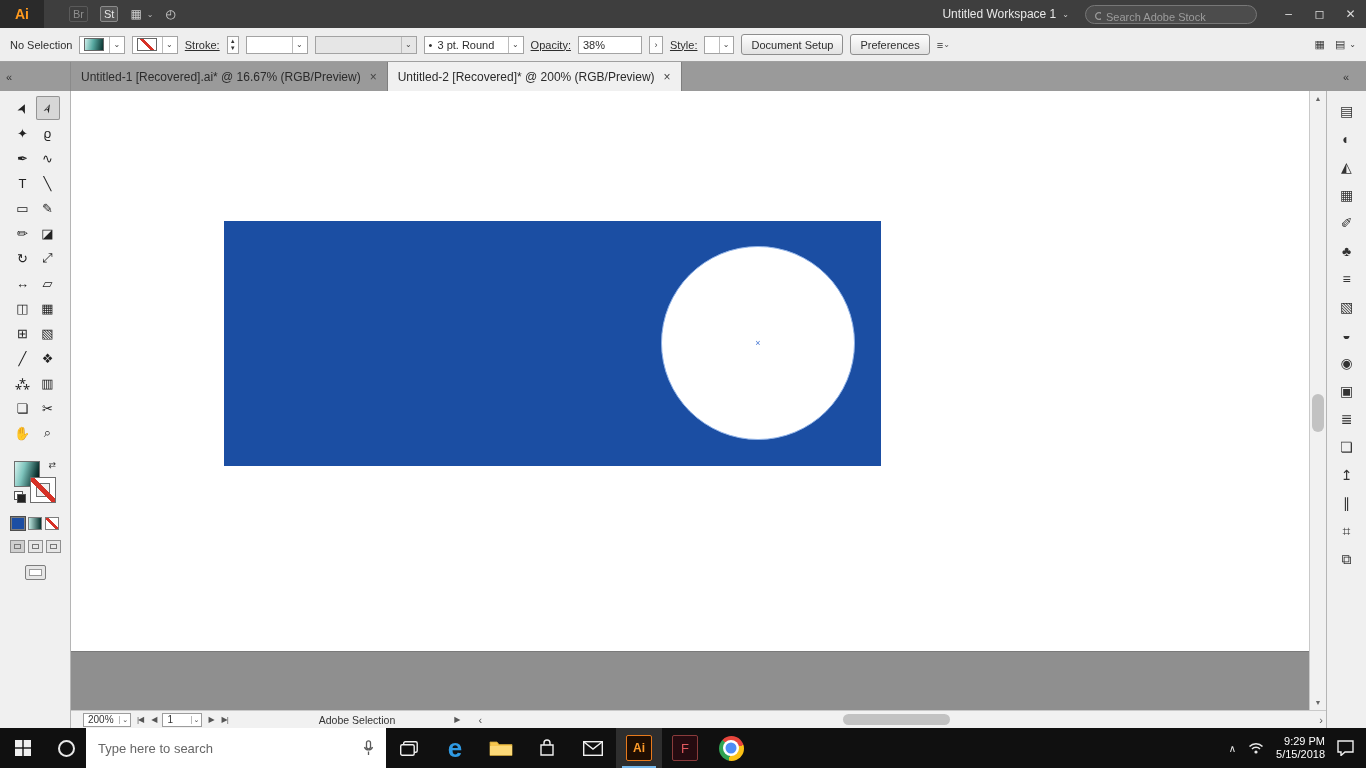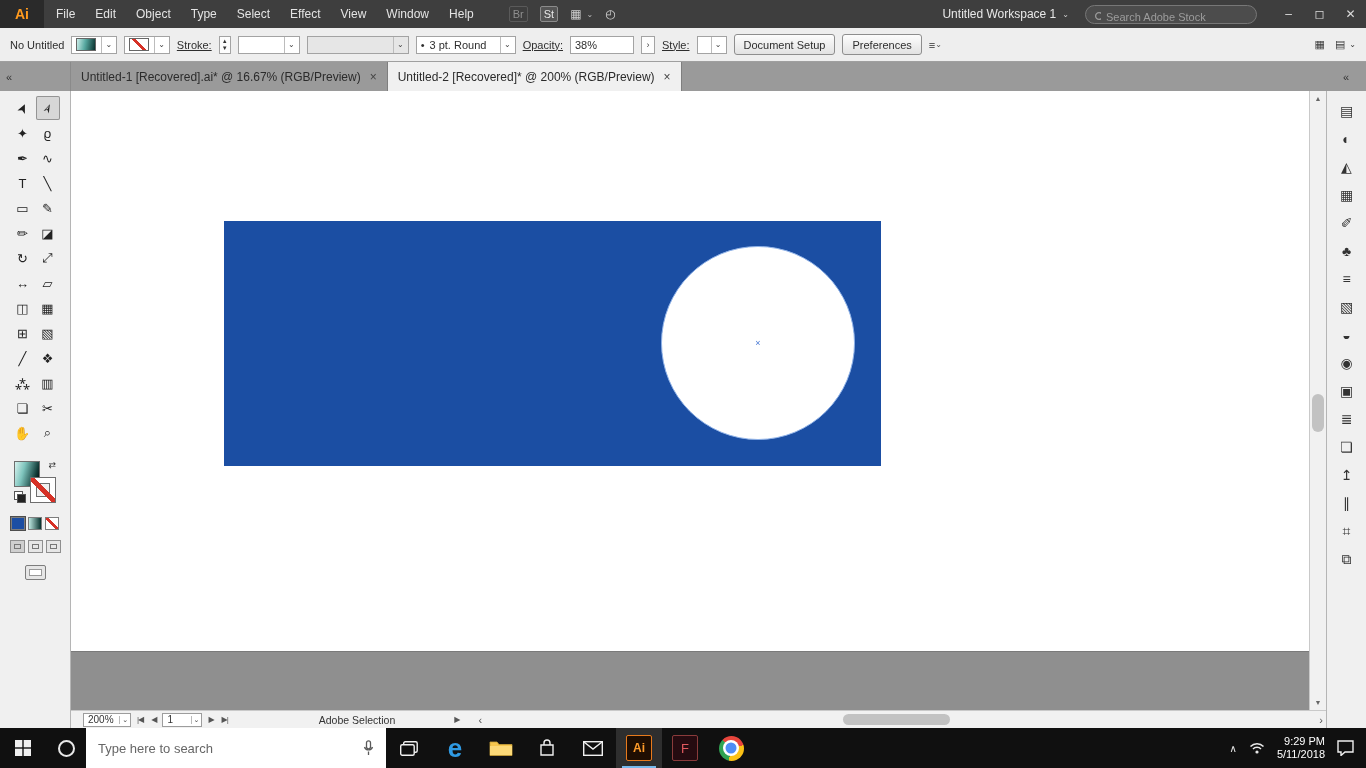--- a/index.html
+++ b/index.html
@@ -124,32 +124,20 @@
 .tray-chev{font-size:10px;color:#e8e8e8}
 .clock{font-size:11px;line-height:13px;text-align:right}
 </style>
 </head>
 <body>
 
 <div id="app" data-name="illustrator-window">
 
   <div class="titlebar" data-name="titlebar">
     <div class="app-logo" data-name="illustrator-logo">Ai</div>
-    <nav class="menus" data-name="menu-bar">
-
-    <span class="menu-item" data-name="menu-file">File</span>
-        <span class="menu-item" data-name="menu-edit">Edit</span>
-        <span class="menu-item" data-name="menu-object">Object</span>
-        <span class="menu-item" data-name="menu-type">Type</span>
-        <span class="menu-item" data-name="menu-select">Select</span>
-        <span class="menu-item" data-name="menu-effect">Effect</span>
-        <span class="menu-item" data-name="menu-view">View</span>
-        <span class="menu-item" data-name="menu-window">Window</span>
-        <span class="menu-item" data-name="menu-help">Help</span>
-      </nav>
     <div class="tb-tools" data-name="titlebar-tools">
       <span class="tb-br" data-name="bridge-icon">Br</span>
       <span class="tb-st" data-name="adobe-stock-icon">St</span>
       <span class="tb-ic" data-name="arrange-documents-icon">▦</span>
         <span class="tb-chev" data-name="chevron-down-icon">⌄</span>
       <span class="tb-ic" data-name="gpu-performance-icon">◴</span>
     </div>
     <div class="ws" data-name="workspace-switcher">
       <span data-name="workspace-label">Untitled Workspace 1</span>
       <span class="chev" data-name="chevron-down-icon">⌄</span>
@@ -162,21 +150,21 @@
       <input type="text" data-name="stock-search-input" placeholder="Search Adobe Stock" style="">
     </div>
     <div class="win-controls" data-name="window-controls">
       <span class="win-btn" data-name="minimize-button">–</span>
       <span class="win-btn" data-name="restore-button">◻</span>
       <span class="win-btn" data-name="close-button">✕</span>
     </div>
   </div>
 
   <div class="controlbar" data-name="control-bar">
-    <span data-name="selection-status">No Untitled</span>
+    <span data-name="selection-status">No Selection</span>
     <span class="combo" data-name="fill-color-dropdown">
         <span class="sw-fill" data-name="fill-swatch-icon"></span>
         <span class="chev" data-name="chevron-down-icon">⌄</span>
       </span>
     <span class="combo" data-name="stroke-color-dropdown">
         <span class="sw-stroke" data-name="stroke-none-swatch-icon"></span>
         <span class="chev" data-name="chevron-down-icon">⌄</span>
       </span>
     <span class="lbl-link" data-name="stroke-panel-link">Stroke:</span>
     <span class="stepper" data-name="stroke-weight-stepper">
@@ -500,21 +488,21 @@
       </div>
     <div class="tray" data-name="system-tray">
       <span class="tray-chev" data-name="hidden-icons-chevron-icon">∧</span>
       <svg width="16" height="12" data-name="wifi-icon">
           <path d="M1.5 4.5 a9 9 0 0 1 13 0" fill="none" stroke="#e8e8e8" stroke-width="1.5"></path>
           <path d="M4 7 a5.5 5.5 0 0 1 8 0" fill="none" stroke="#e8e8e8" stroke-width="1.5"></path>
           <circle cx="8" cy="10" r="1.6" fill="#e8e8e8"></circle>
         </svg>
       <div class="clock" data-name="taskbar-clock">
         <div data-name="clock-time">9:29 PM</div>
-        <div data-name="clock-date">5/11/2018</div>
+        <div data-name="clock-date">5/15/2018</div>
       </div>
       <svg width="17" height="16" data-name="action-center-icon">
           <path d="M1 1 h15 v11 h-8 l-4 3.5 v-3.5 h-3 z" fill="none" stroke="#f0f0f0" stroke-width="1.4"></path>
         </svg>
     </div>
   </div>
 
 </div>
 
 </body></html>

